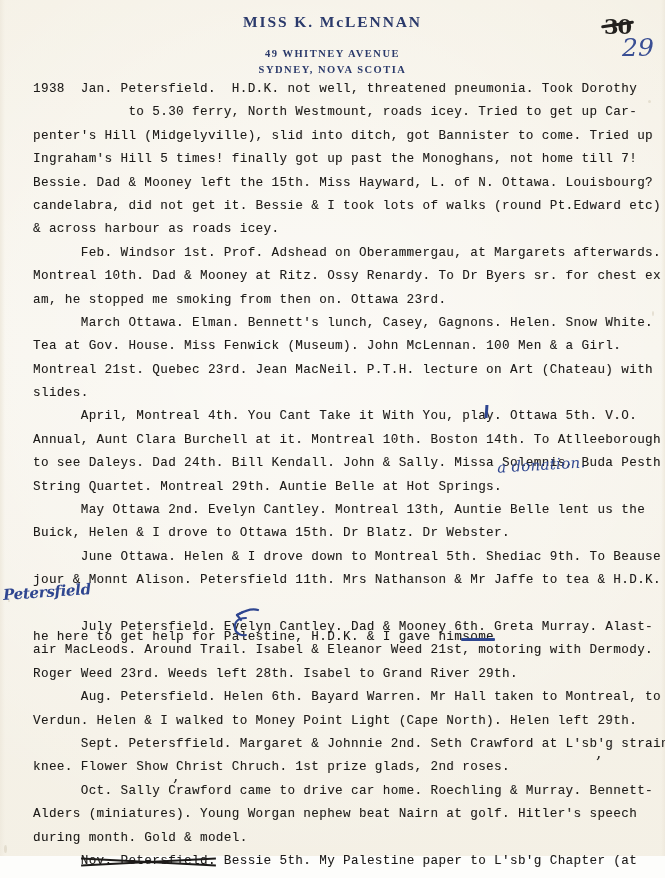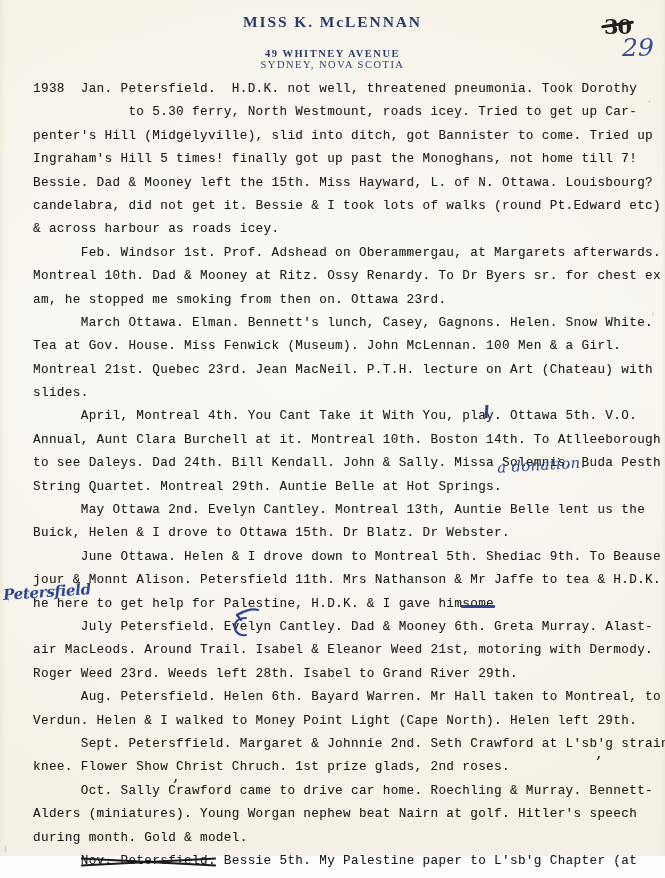--- a/index.html
+++ b/index.html
@@ -72,21 +72,22 @@
     font-size: 10.5px;
     letter-spacing: 1.5px;
     font-weight: 700;
     margin-top: 18px;
     line-height: 1.05;
     white-space: pre;
   }
   .lh-city {
     font-size: 10.5px;
     letter-spacing: 1.5px;
-    font-weight: 400;
+    font-weight: 700;
+    margin-top: 5px;
     line-height: 1.05;
     white-space: pre;
   }
 
   
   .pagenum-old {
     position: absolute;
     left: 604px;
     top: 14px;
     font-family: "DejaVu Serif", serif;
@@ -136,20 +137,21 @@
     display: block;
     height: 23.4px;
     white-space: pre;
     text-shadow: 0.35px 0 0 rgba(40,36,32,0.30);
   }
 
   
   .typed-struck {
     position: relative;
     display: inline-block;
+    margin-top: 33px;
   }
   .typed-struck::after {
     content: "";
     position: absolute;
     left: -1px;
     right: -1px;
     top: 52%;
     height: 3px;
     background: #2f4690;
     border-radius: 1px;

